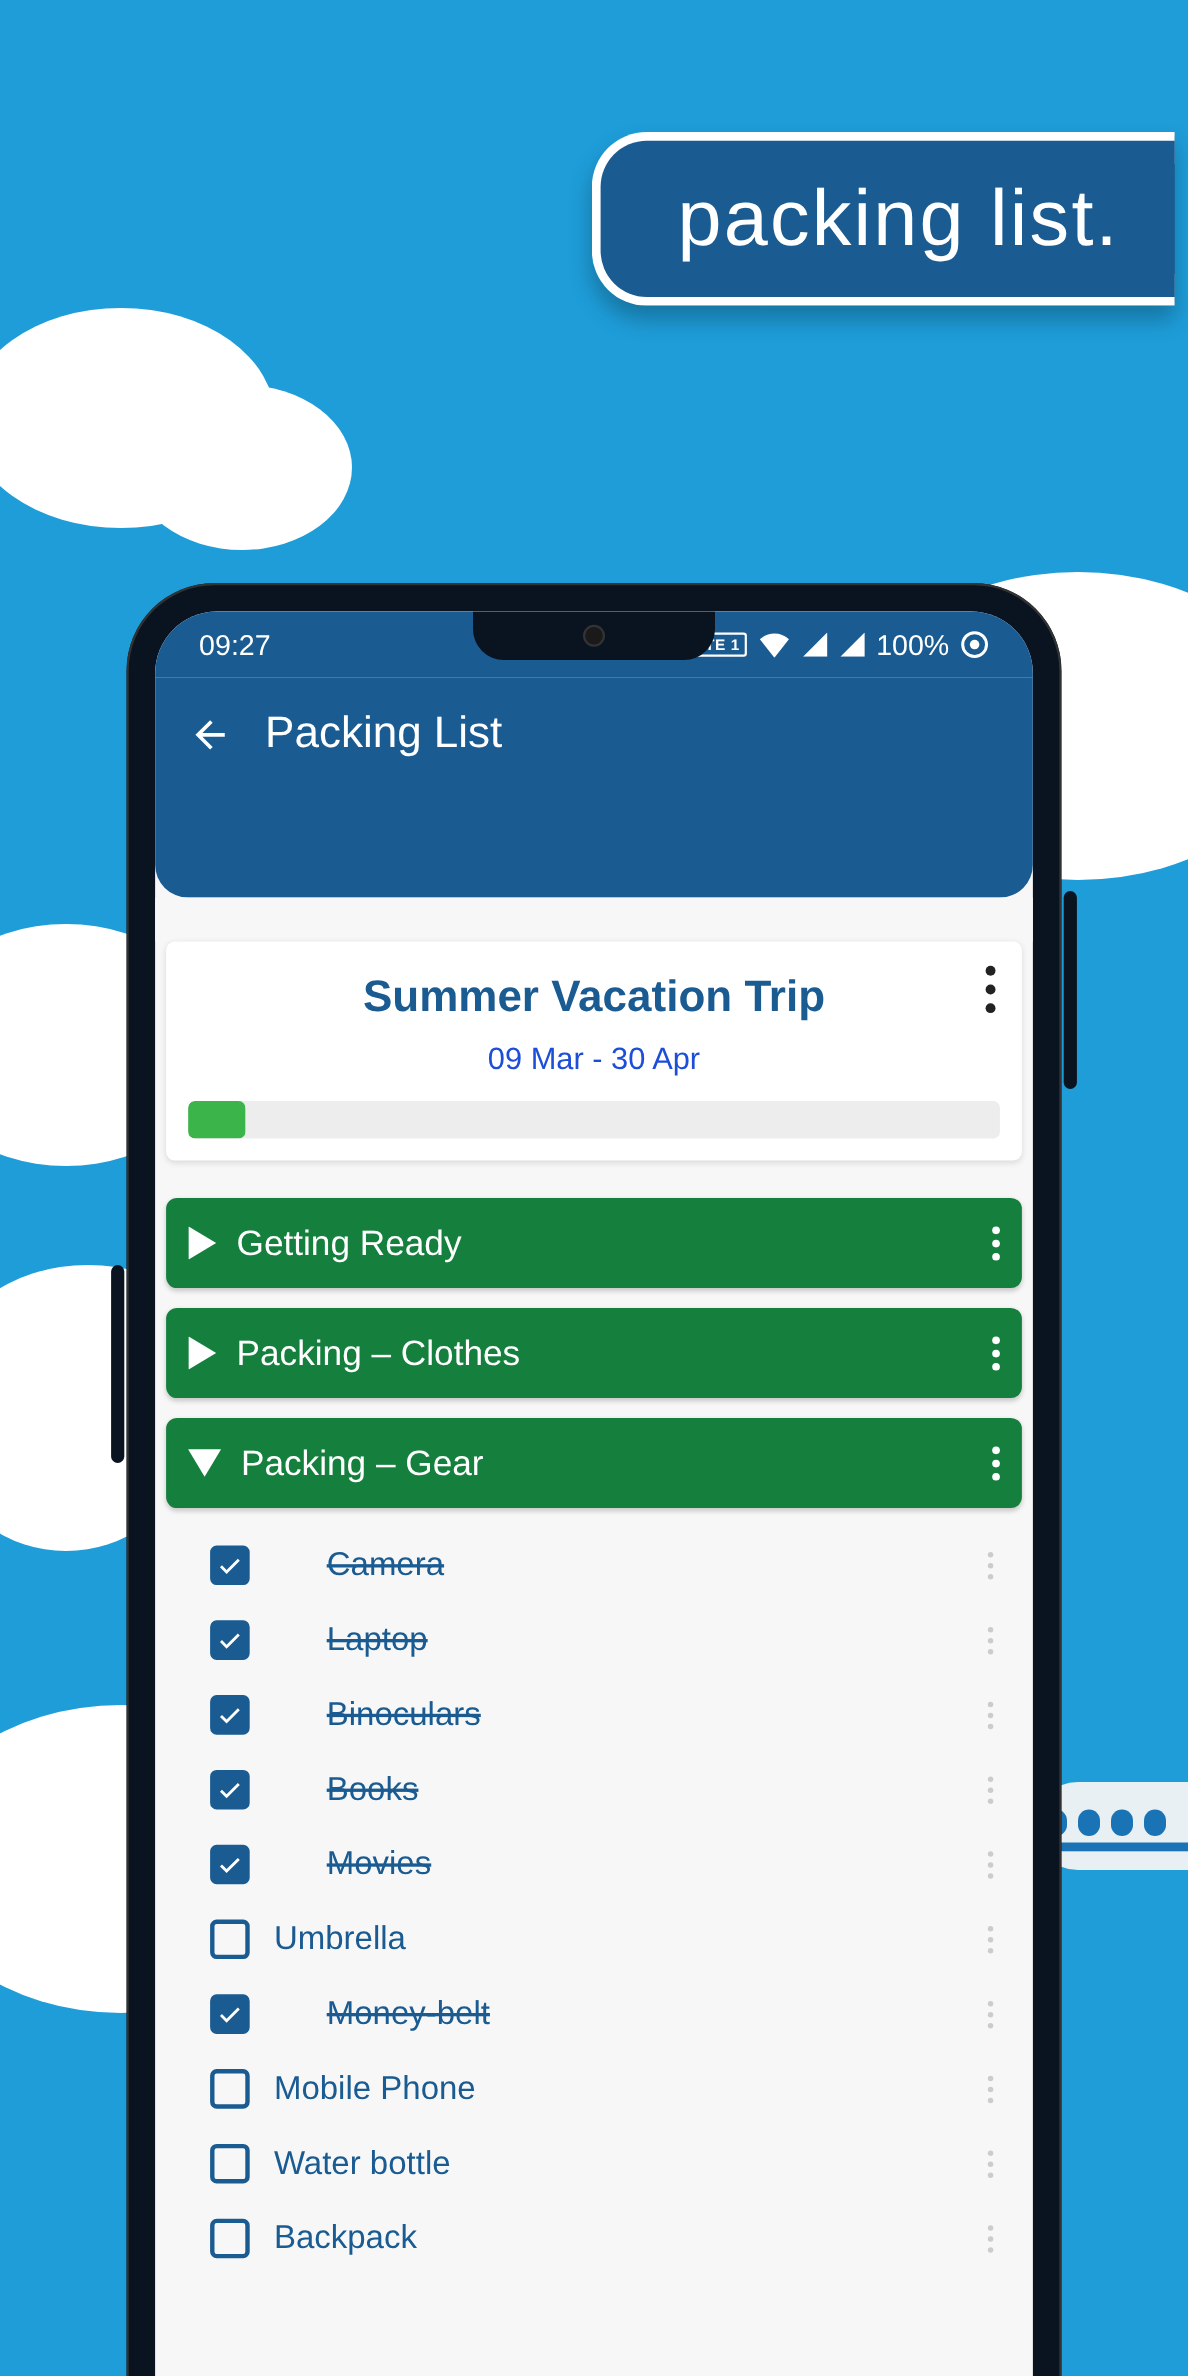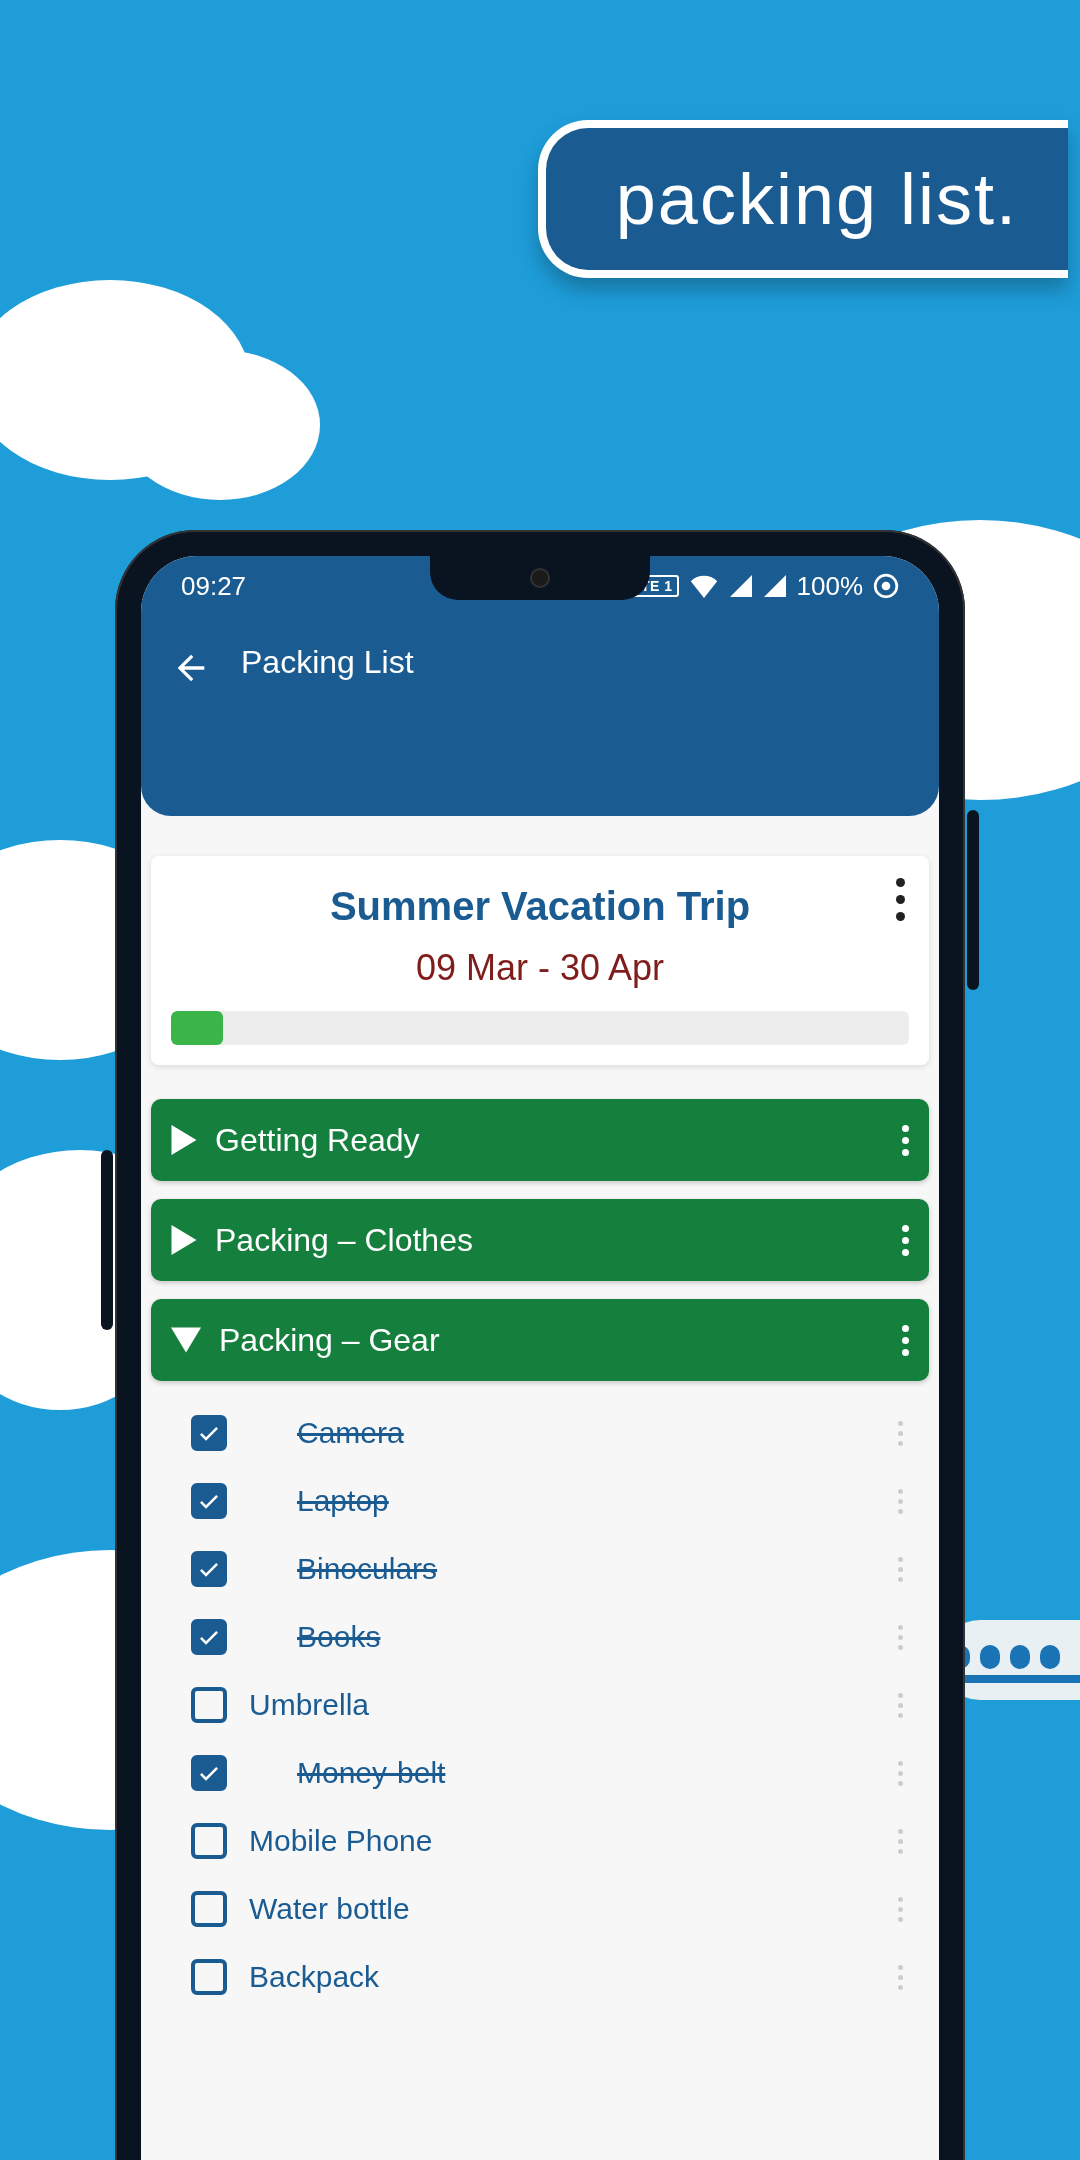--- a/index.html
+++ b/index.html
@@ -136,21 +136,21 @@
   height: 200px;
   background: #1a5b92;
   color: #fff;
   display: flex;
   align-items: flex-start;
   padding: 24px 30px;
   gap: 30px;
   border-radius: 0 0 30px 30px;
 }
 .back-btn { margin-top: 8px; }
-.appbar-title { font-size: 32px; font-weight: 500; margin-top: 4px; }
+.appbar-title { font-size: 40px; font-weight: 500; margin-top: 4px; }
 
 
 .content { padding: 0; position:relative; }
 .doodle-strip { height: 40px; background: #f7f7f7; position:relative; overflow:hidden;}
 
 
 .trip-card {
   margin: 0 10px;
   background: #fff;
   border-radius: 8px;
@@ -158,21 +158,21 @@
   padding: 28px 20px 20px;
   text-align: center;
   position: relative;
 }
 .trip-menu {
   position: absolute;
   top: 22px;
   right: 24px;
 }
 .trip-title { color: #1a5b92; font-size: 40px; font-weight: 700; }
-.trip-dates { color: #7f1d1d; font-size: 36px; margin-top: 18px; font-weight: 400; }
+.trip-dates { color: #1d4ed8; font-size: 28px; margin-top: 18px; font-weight: 400; }
 .trip-progress-text { margin-top: 14px; font-size: 34px; }
 .prog-count { color: #ed8a1a; font-weight: 700; }
 .prog-pct { color: #111; font-weight: 800; }
 .progress-bar {
   margin-top: 22px;
   height: 34px;
   background: #ededed;
   border-radius: 6px;
   overflow: hidden;
 }
@@ -409,20 +409,33 @@
                   <path d="M9 16.2l-4.2-4.2L3 13.8 9 19.8 21 7.8l-1.8-1.8z" fill="#fff"></path>
                 </svg>
               </div>
               <span class="item-label">Books</span>
               <div class="item-menu dots-v small grey">
                 <span></span>
                 <span></span>
                 <span></span>
               </div>
             </div>
+            <div class="item done">
+              <div class="checkbox checked">
+                <svg width="24" height="24" viewBox="0 0 24 24">
+                  <path d="M9 16.2l-4.2-4.2L3 13.8 9 19.8 21 7.8l-1.8-1.8z" fill="#fff"></path>
+                </svg>
+              </div>
+              <span class="item-label">Movies</span>
+              <div class="item-menu dots-v small grey">
+                <span></span>
+                <span></span>
+                <span></span>
+              </div>
+            </div>
             <div class="item">
               <div class="checkbox"></div>
               <span class="item-label">Umbrella</span>
               <div class="item-menu dots-v small grey">
                 <span></span>
                 <span></span>
                 <span></span>
               </div>
             </div>
             <div class="item done">

